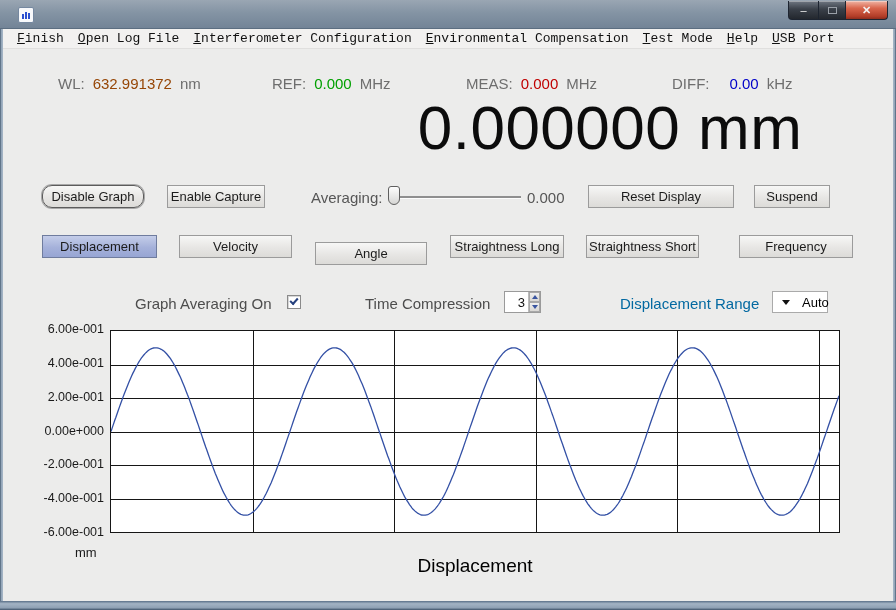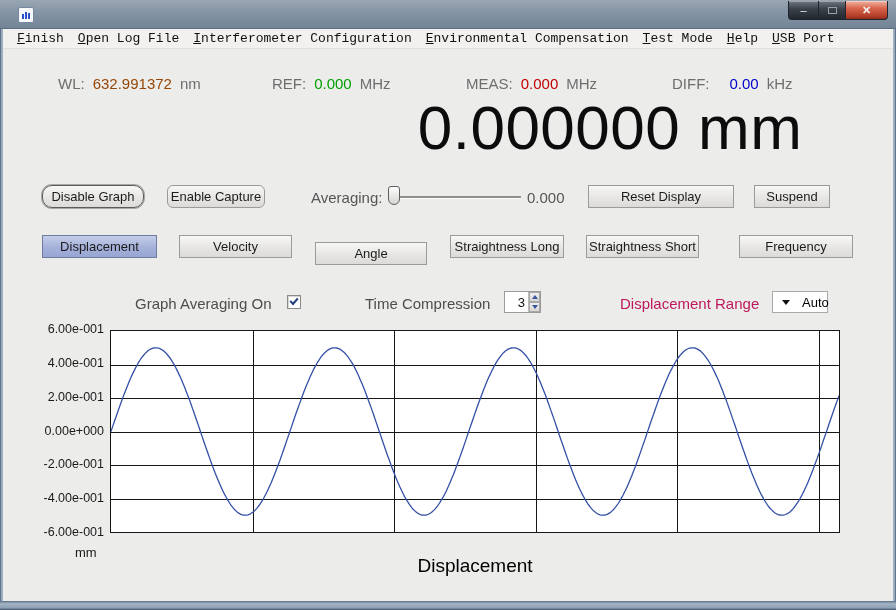--- a/index.html
+++ b/index.html
@@ -185,21 +185,21 @@
   </div>
   <div class="readout diff" style="left:672px;">
     <span class="lbl">DIFF:</span>
     <span class="val" style="color: rgb(0, 0, 200);">0.00</span>
     <span class="unit">kHz</span>
   </div>
 
   <div class="big-display">0.000000 mm</div>
 
   <button class="btn focused" style="left:42px; top:185px; width:102px;border-radius:10px;">Disable Graph</button>
-  <button class="btn" style="left:167px; top:185px; width:98px;border-radius:6px;">Enable Capture</button>
+  <button class="btn" style="left:167px; top:185px; width:98px;">Enable Capture</button>
   <span class="ctl-label" style="left:311px; top:189px;">Averaging:</span>
   <div class="slider-track"></div>
   <div class="slider-thumb"></div>
   <span class="ctl-label" style="left:527px; top:189px;">0.000</span>
   <button class="btn" style="left:588px; top:185px; width:146px;">Reset Display</button>
   <button class="btn" style="left:754px; top:185px; width:76px;">Suspend</button>
 
   <button class="tab selected" style="left:42px;  top:235px; width:115px;">Displacement</button>
   <button class="tab" style="left:179px; top:235px; width:113px;">Velocity</button>
   <button class="tab" style="left:315px; top:242px; width:112px;">Angle</button>
@@ -216,21 +216,21 @@
     <span class="num">3</span>
     <span class="spin-btns">
       <span class="spin-btn">
           <span class="tri-up"></span>
         </span>
       <span class="spin-btn">
           <span class="tri-down"></span>
         </span>
     </span>
   </div>
-  <span class="ctl-label" style="left:620px; top:295px; color:#be185d;">Displacement Range</span>
+  <span class="ctl-label" style="left:620px; top:295px; color:#0369a1;">Displacement Range</span>
   <div class="dropdown">
     <span class="dd-arrow"></span>
     <span class="dd-value">Auto</span>
   </div>
 
   <div id="y-labels">
       <div style="top: -8px;">6.00e-001</div>
       <div style="top: 25.8333px;">4.00e-001</div>
       <div style="top: 59.6667px;">2.00e-001</div>
       <div style="top: 93.5px;">0.00e+000</div>

